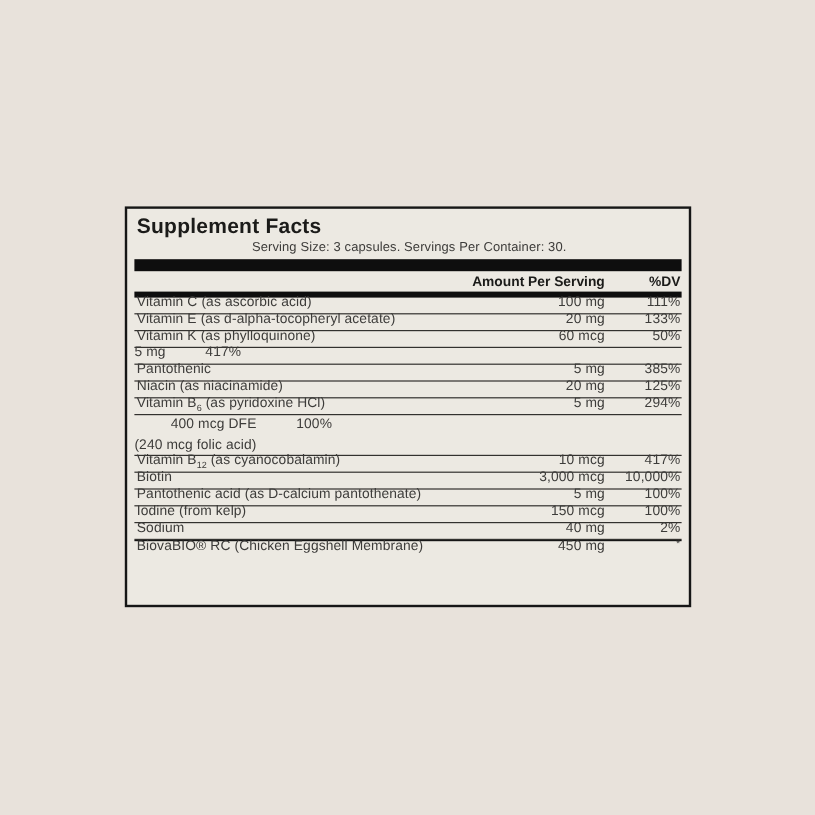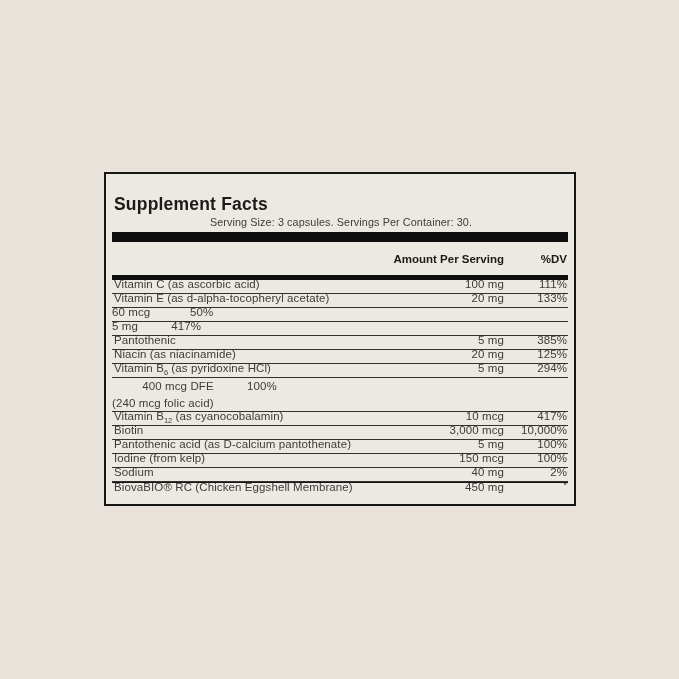--- a/index.html
+++ b/index.html
@@ -4,34 +4,34 @@
 <style>
   * { margin:0; padding:0; box-sizing:border-box; }
   html,body { width:679px; height:679px; }
   body {
     font-family: "Liberation Sans", sans-serif;
     background:#e8e2db;
   }
   .canvas { position:relative; width:679px; height:679px; background:#e8e2db; overflow:hidden; }
   .panel {
     position:absolute; left:104px; top:172px; width:472px; height:334px;
-    background:#ece9e2; border:2px solid #161616; padding:16px 6px;
+    background:#ece9e2; border:2px solid #161616; padding:0 6px;
   }
   .title {
     margin:4px 0 0 2px; font-size:17.5px; line-height:20px; font-weight:bold;
     color:#1b1b19; letter-spacing:0.2px;
   }
   .serving {
     margin:2px 0 0 2px; font-size:10.8px; line-height:13px; color:#3d3c3a; letter-spacing:0.1px;text-align:center;
   }
   .bar { background:#0e0e0e; }
   .bar.thick { height:10px; margin-top:3px; }
   .bar.med   { height:5px; }
   .head-row {
-    display:flex; align-items:center; height:33px;
+    display:flex; align-items:center; height:17px;
     font-size:11.5px; font-weight:bold; color:#1b1b19;
   }
   .head-row .spacer { flex:1; }
   .head-row .amount-h { text-align:right; }
   .head-row .dv-h { width:64px; text-align:right; padding-right:1px; }
   .row {
     display:flex; align-items:flex-end; height:14px; line-height:17px;
     border-bottom:1px solid #32312e; font-size:11.5px; color:#3d3c3a; letter-spacing:0.1px;
   }
   .row.tall { height:34px; align-items:flex-start; }
@@ -69,20 +69,21 @@
       <span class="cell dv">111%</span>
     </div>
 
     <div class="row">
       <span class="cell name">Vitamin E (as d-alpha-tocopheryl acetate)</span>
       <span class="cell amount">20 mg</span>
       <span class="cell dv">133%</span>
     </div>
 
     <div class="row">
+      <span class="cell name">Vitamin K (as phylloquinone)</span>
       <span class="cell amount">60 mcg</span>
       <span class="cell dv">50%</span>
     </div>
 
     <div class="row">
       <span class="cell amount">5 mg</span>
       <span class="cell dv">417%</span>
     </div>
 
     <div class="row">

